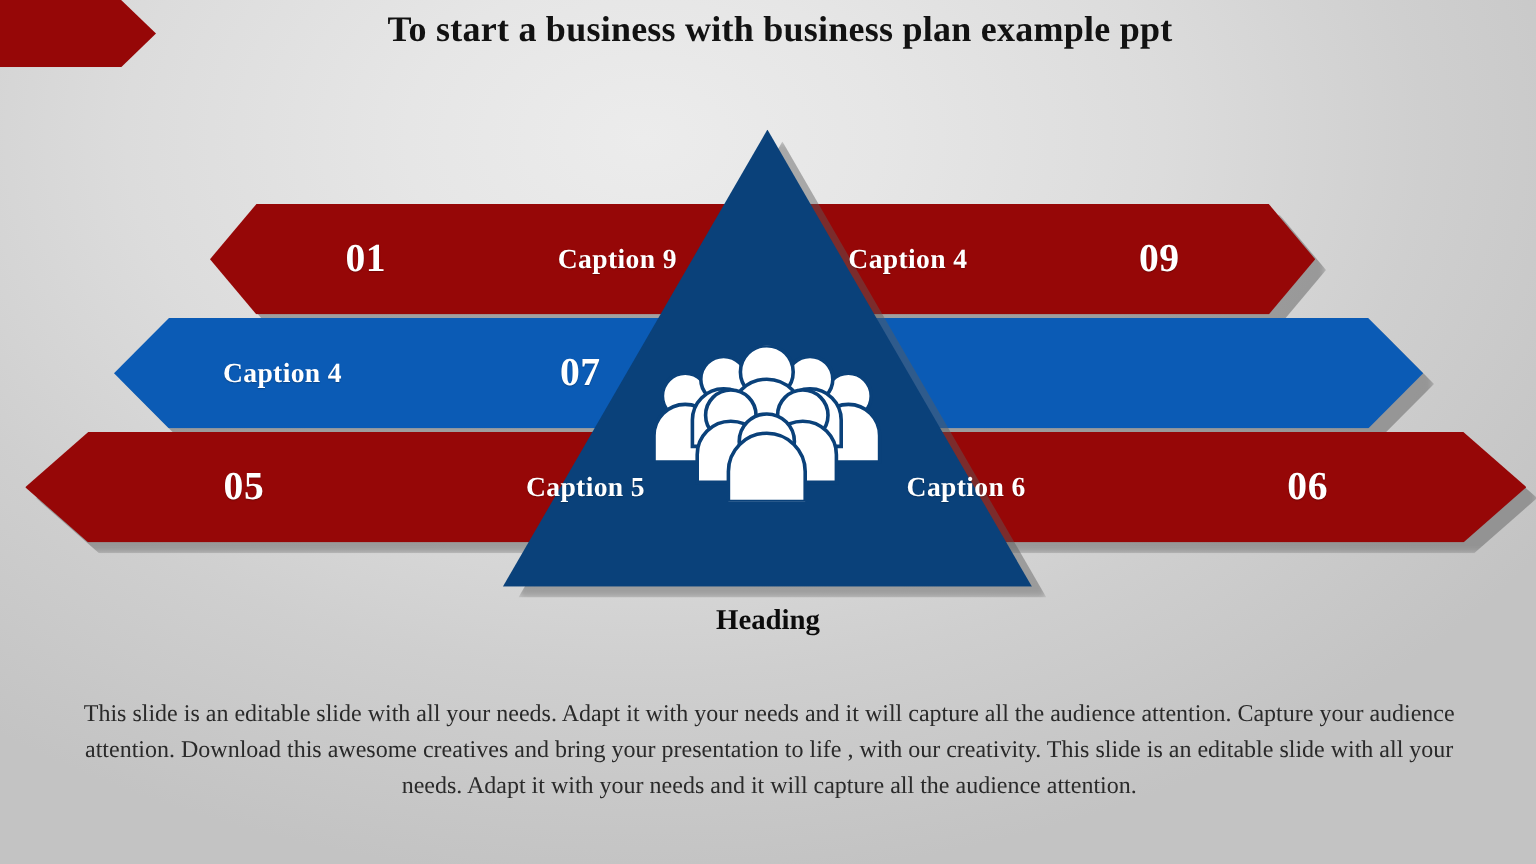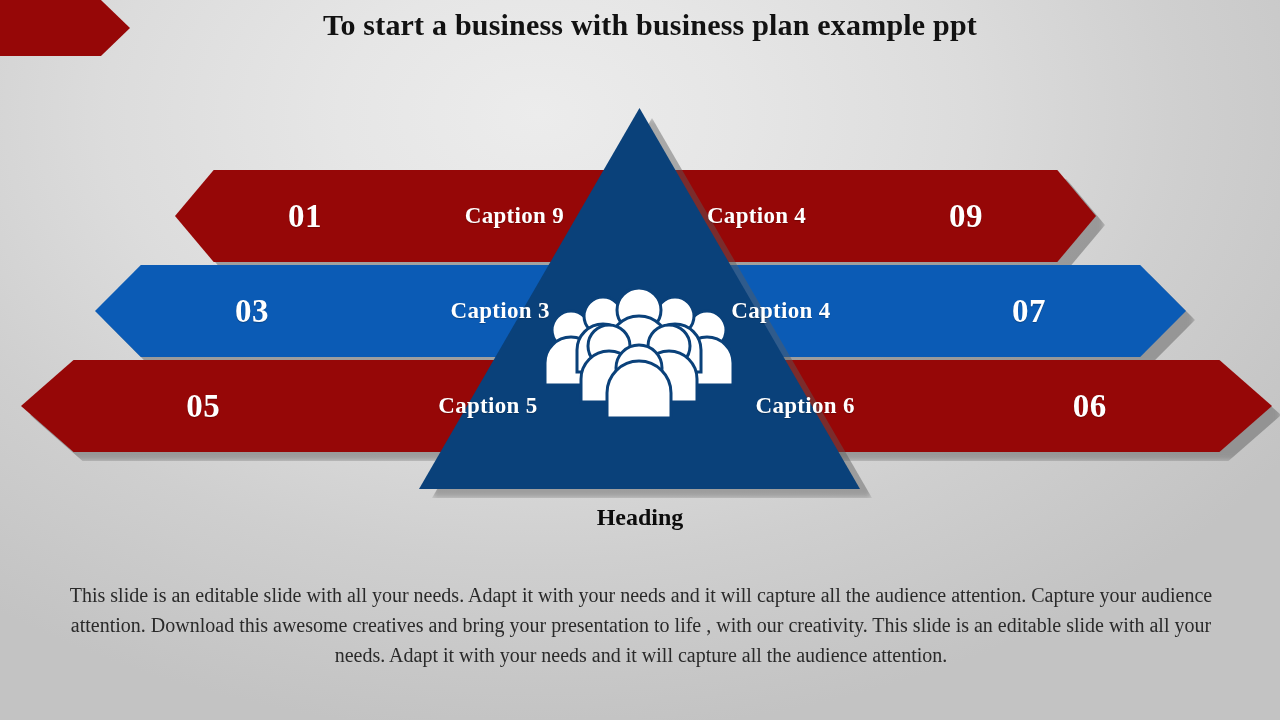--- a/index.html
+++ b/index.html
@@ -166,24 +166,20 @@
         <span class="cap">Caption 4</span>
         <span class="num">09</span>
       </div>
     </div>
   </div>
 
   <div class="band band-2">
     <div class="shadow hex"></div>
     <div class="body hex" style="background: rgb(11, 91, 181);"></div>
     <div class="content">
-      <div class="half half-left">
-        <span class="num">03</span>
-        <span class="cap">Caption 3</span>
-      </div>
       <div class="half half-right">
         <span class="cap">Caption 4</span>
         <span class="num">07</span>
       </div>
     </div>
   </div>
 
   <div class="band band-3">
     <div class="shadow hex"></div>
     <div class="body hex" style="background: rgb(150, 7, 7);"></div>

